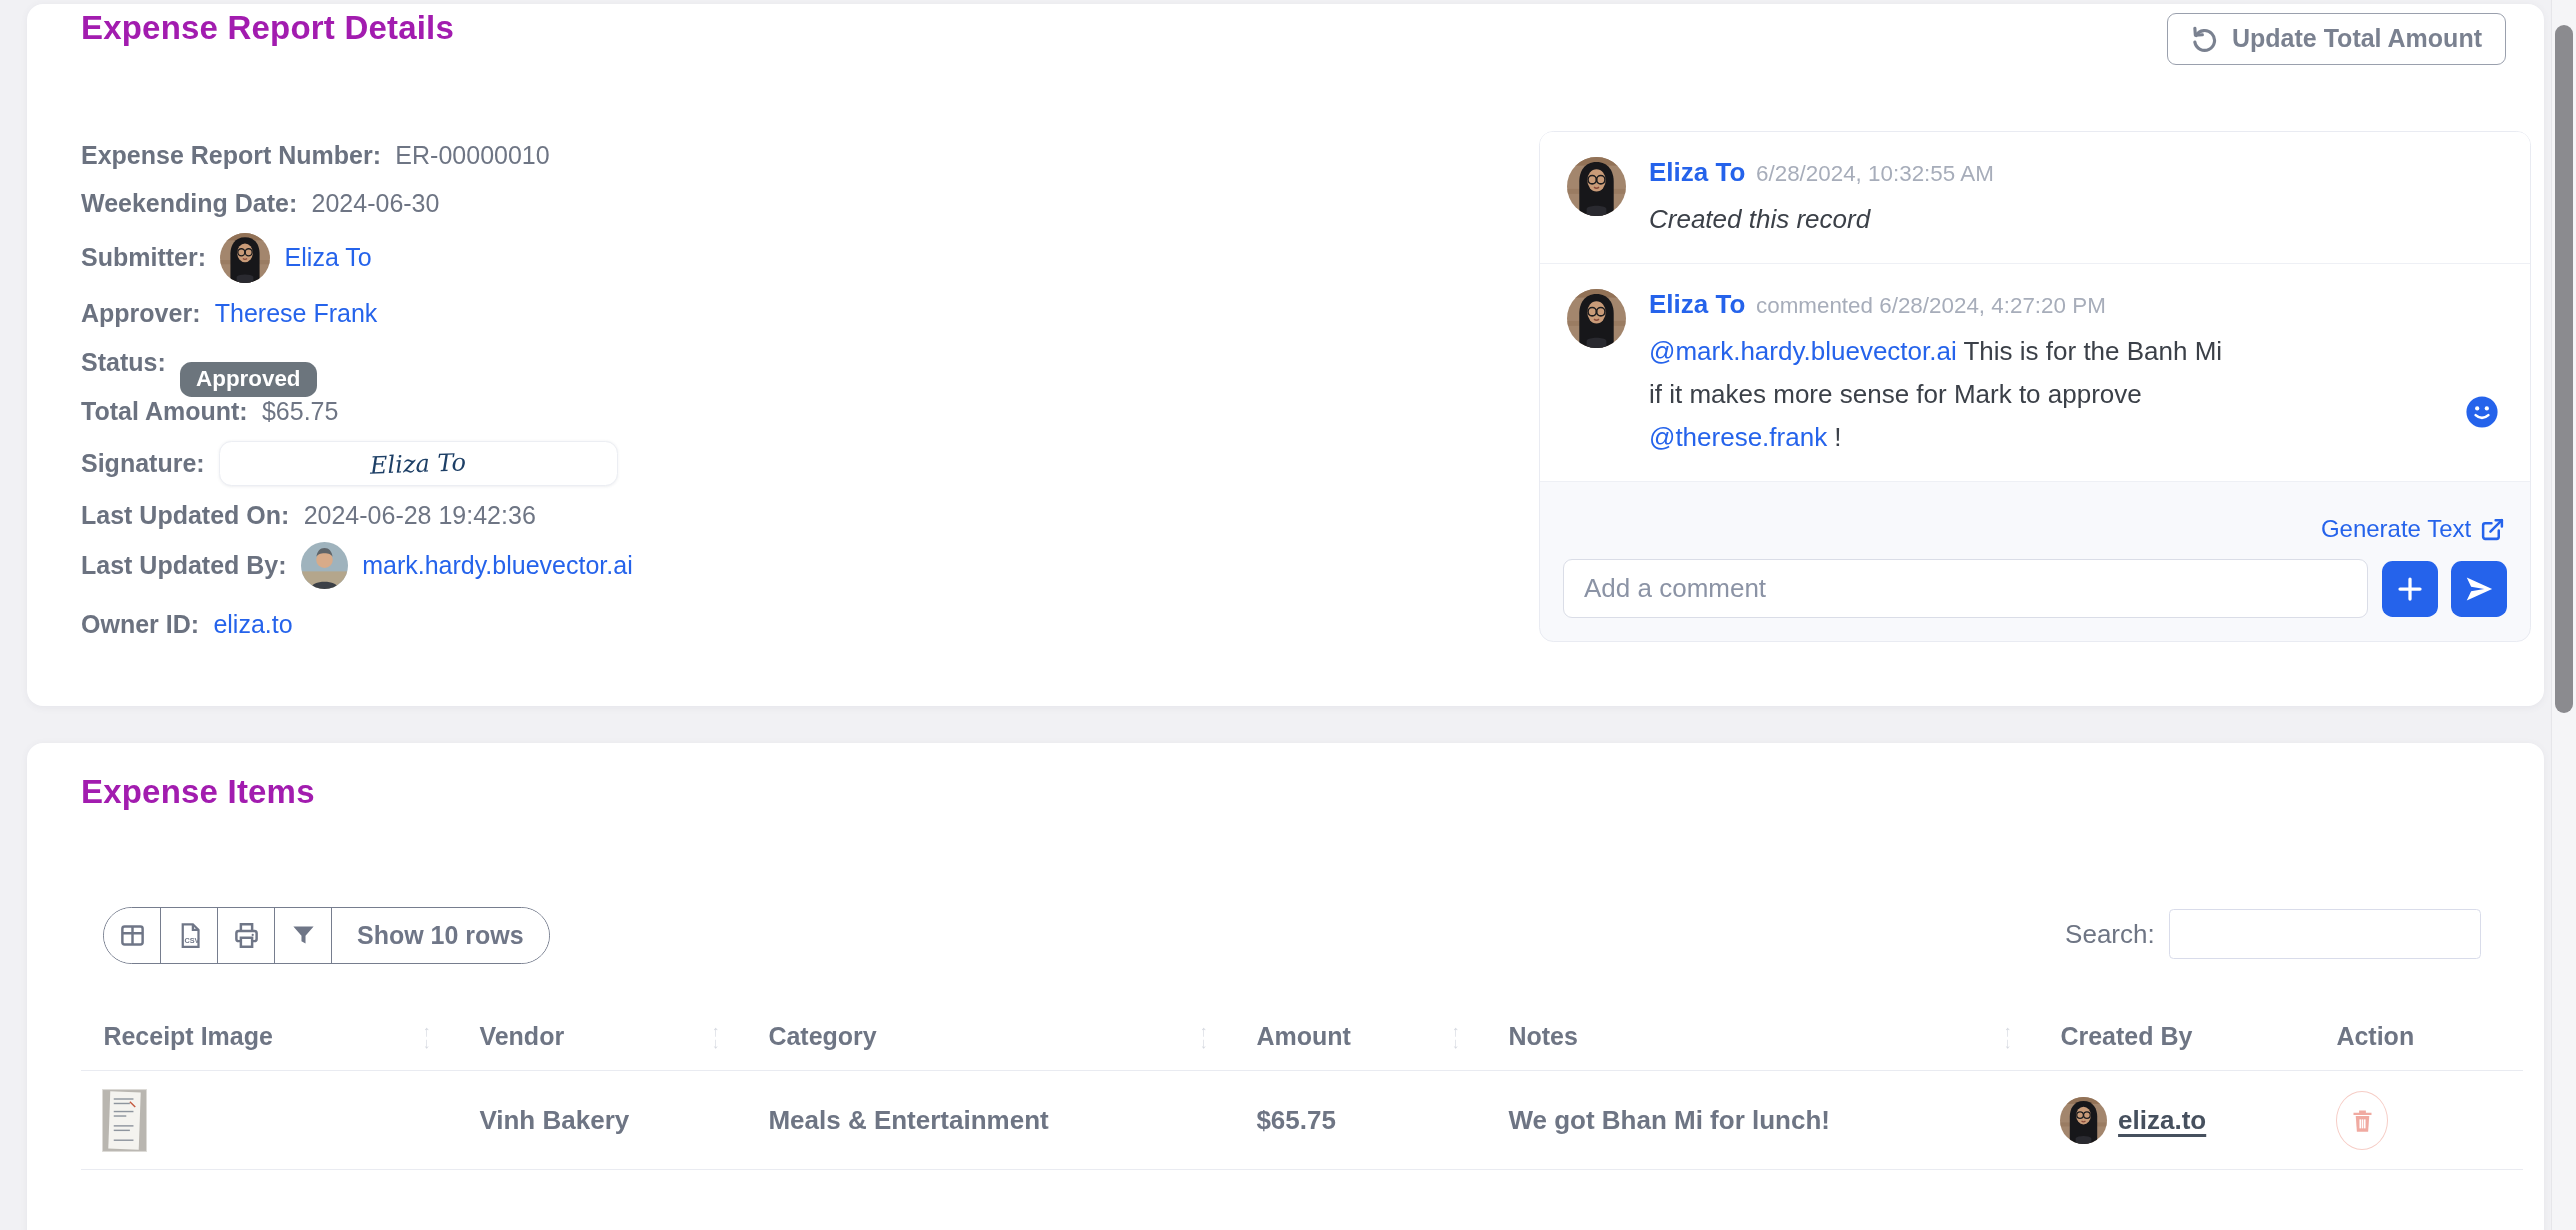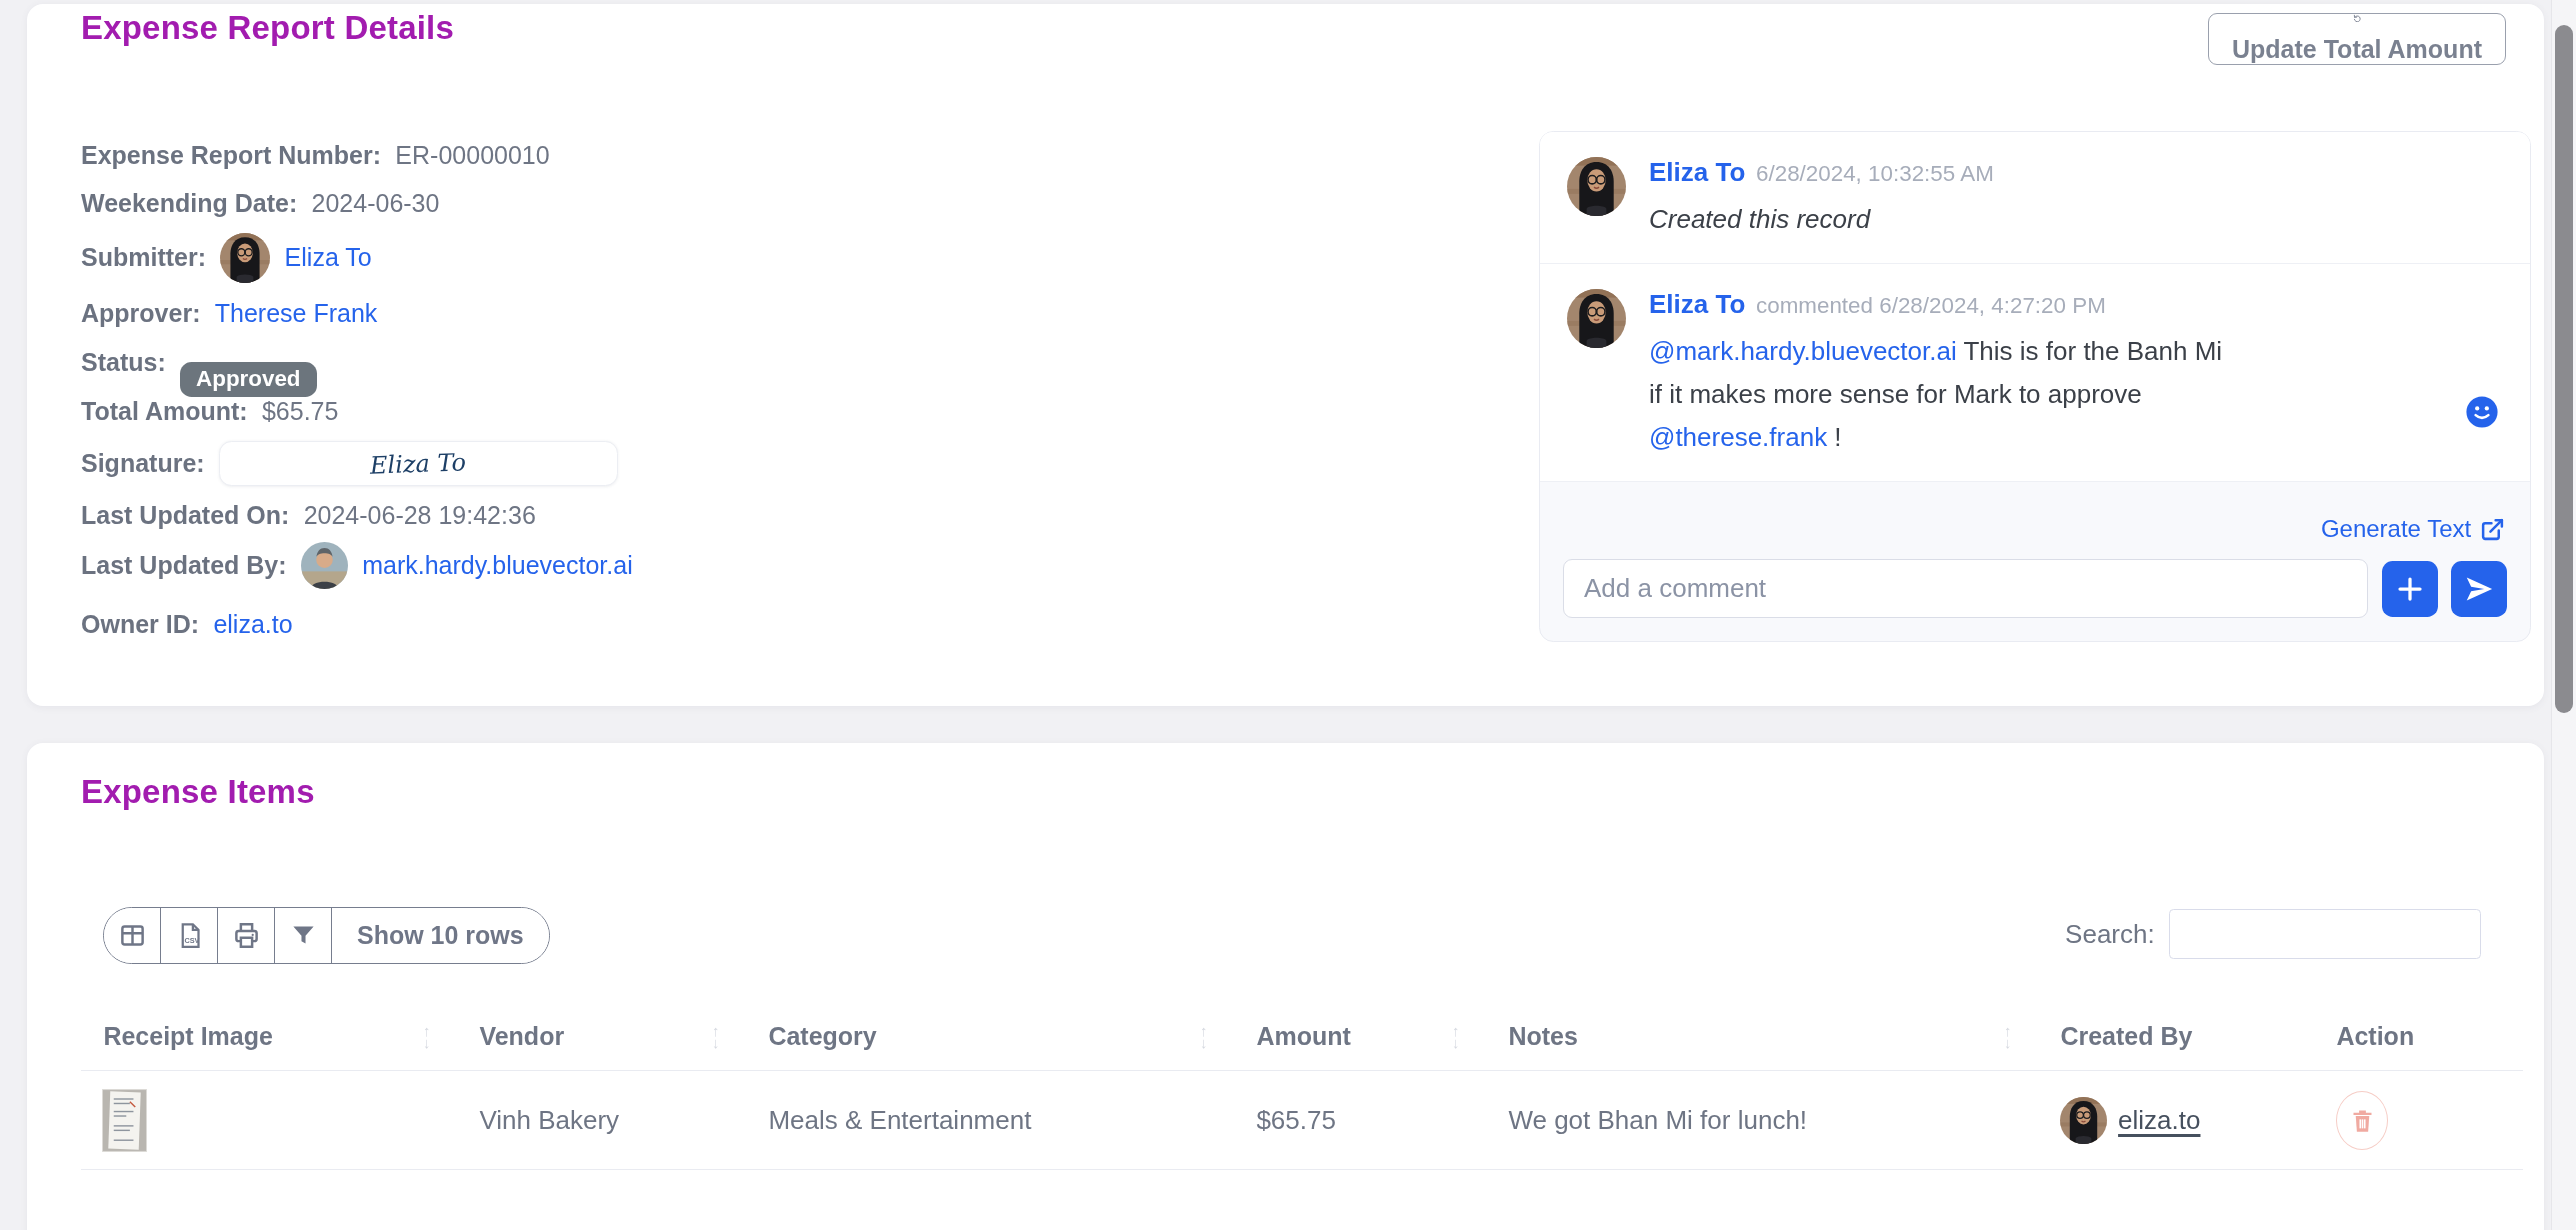--- a/index.html
+++ b/index.html
@@ -15,21 +15,21 @@
   
   .section-title { position:absolute; left:54px; color:#a21caf; font-size:33px;
     font-weight:800; letter-spacing:0.2px; }
   #details-title { top:5.4px; }
   #items-title { top:30px; }
 
   
   .update-btn { position:absolute; top:9px; right:38px; height:52px;
     display:flex; align-items:center; gap:12.5px; padding:0 23px;
     border:1.8px solid #9aa0ad; border-radius:9px; background:#fff;
-    color:#7a8190; font-size:25px; font-weight:700; cursor:pointer;flex-direction:column; }
+    color:#7a8190; font-size:25px; font-weight:700; cursor:pointer; }
 
   
   .fields { position:absolute; left:54px; top:134px; width:1344px;
     font-size:25px; color:#6e7584; }
   .frow { display:flex; align-items:center; gap:14.3px; height:36px; margin-bottom:11.6px; }
   .frow .lbl { font-weight:700; color:#6b7280; white-space:nowrap; }
   .frow .val { color:#6e7584; }
   .frow.tall { height:50px; margin-bottom:12.5px; }
   .link { color:#2563eb; cursor:pointer; }
   .badge { display:inline-block; background:#6c757d; color:#fff; font-weight:700;
@@ -87,21 +87,21 @@
   .etable { position:absolute; left:54px; top:260px; width:2442px; }
   .thead, .trow { display:grid;
     grid-template-columns:376px 289px 488px 252px 552px 276px 1fr;
     padding-left:22.4px; align-items:center; }
   .thead { height:68px; border-bottom:1.8px solid #e9ebf1; }
   .th { display:flex; align-items:center; justify-content:space-between;
     padding-right:49px; font-size:25px; font-weight:700; color:#6e7584; }
   .th.plain { justify-content:flex-start; padding-right:0; }
   .sort { display:flex; flex-direction:column; line-height:11.6px; font-size:15px;
     color:#d7dae1; cursor:pointer; }
-  .trow { height:99px; border-bottom:1.8px solid #e9ebf1; font-size:26px; color:#6e7584; }
+  .trow { height:99px; border-bottom:1.8px solid #e9ebf1; font-size:26px; color:#6e7584;font-weight:bold; }
   .receipt-thumb { width:43px; height:61px; display:block; cursor:pointer;
     box-shadow:0 0 0 0.9px #d8d6d2; }
   .createdby-cell { display:flex; align-items:center; gap:10.7px; }
   .createdby-link { color:#46505e; text-decoration:underline;
     text-decoration-thickness:2.7px; text-underline-offset:5.4px; cursor:pointer; }
   .del-btn { width:52px; height:59px; border:1.8px solid #f6cdc6; border-radius:50%;
     background:#fff; display:flex; align-items:center; justify-content:center; cursor:pointer; }
 
   
   .scrollbar-track { position:absolute; right:0; top:0; width:25px; height:1231px;

